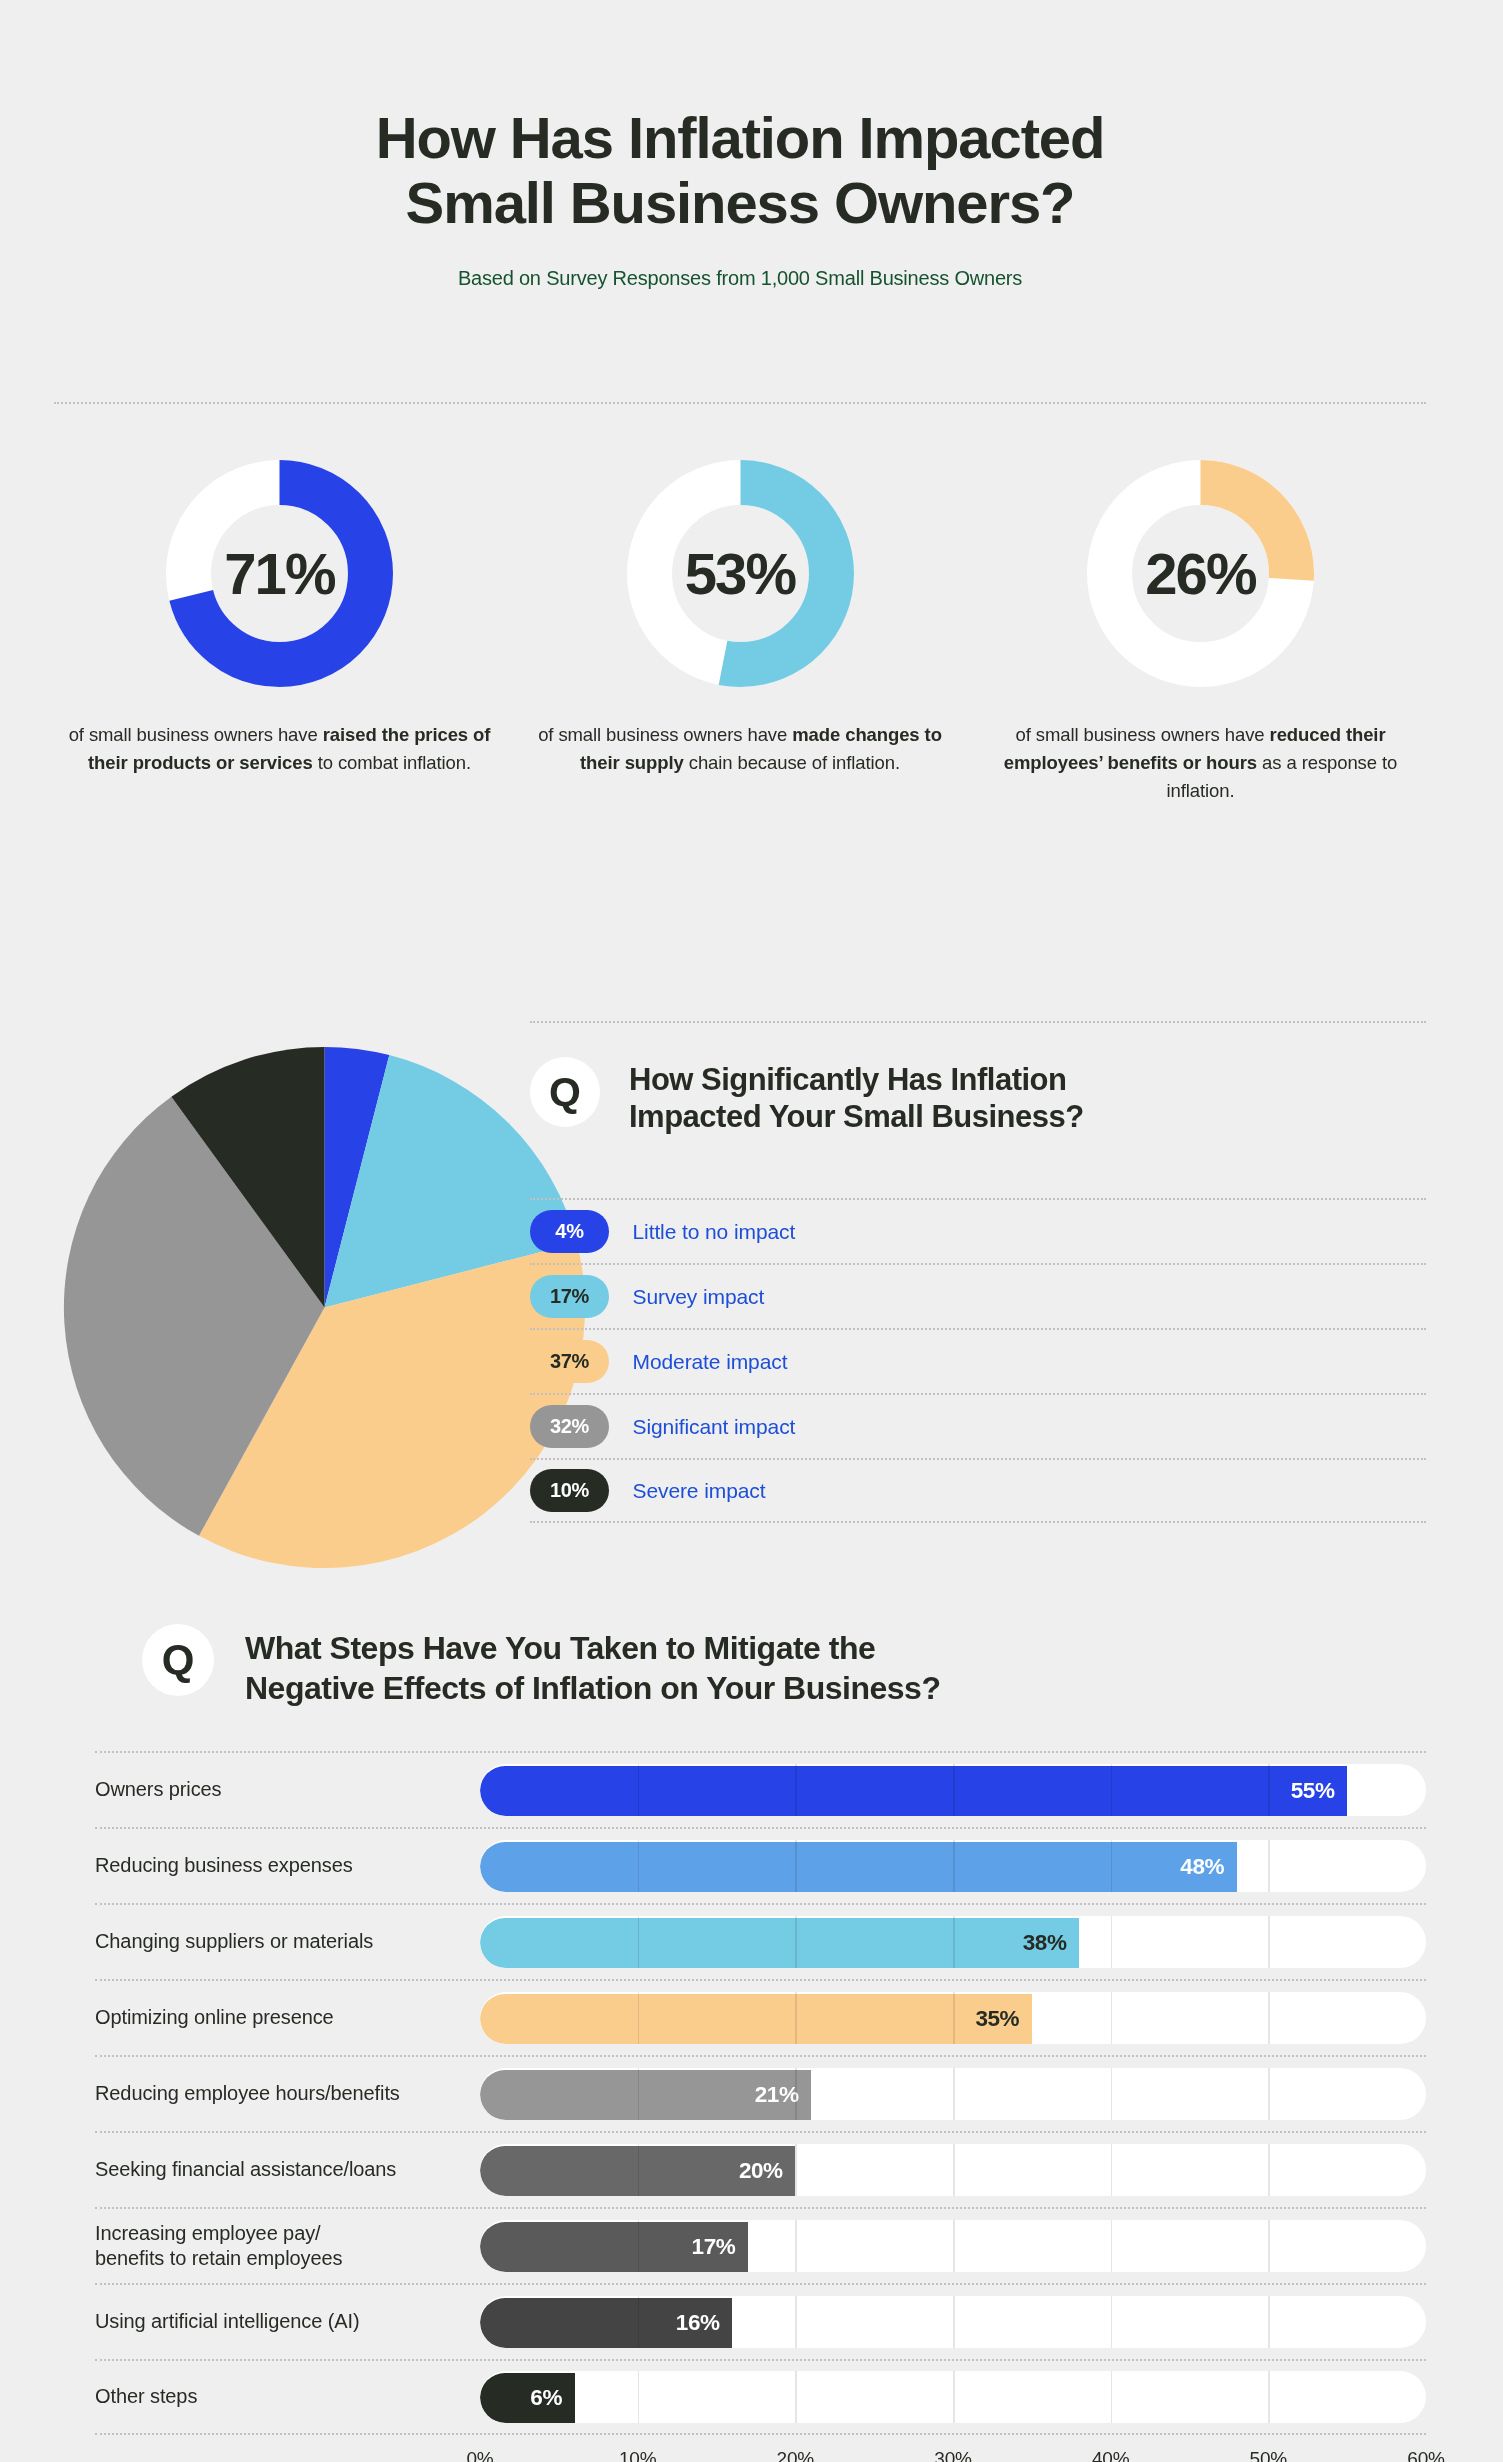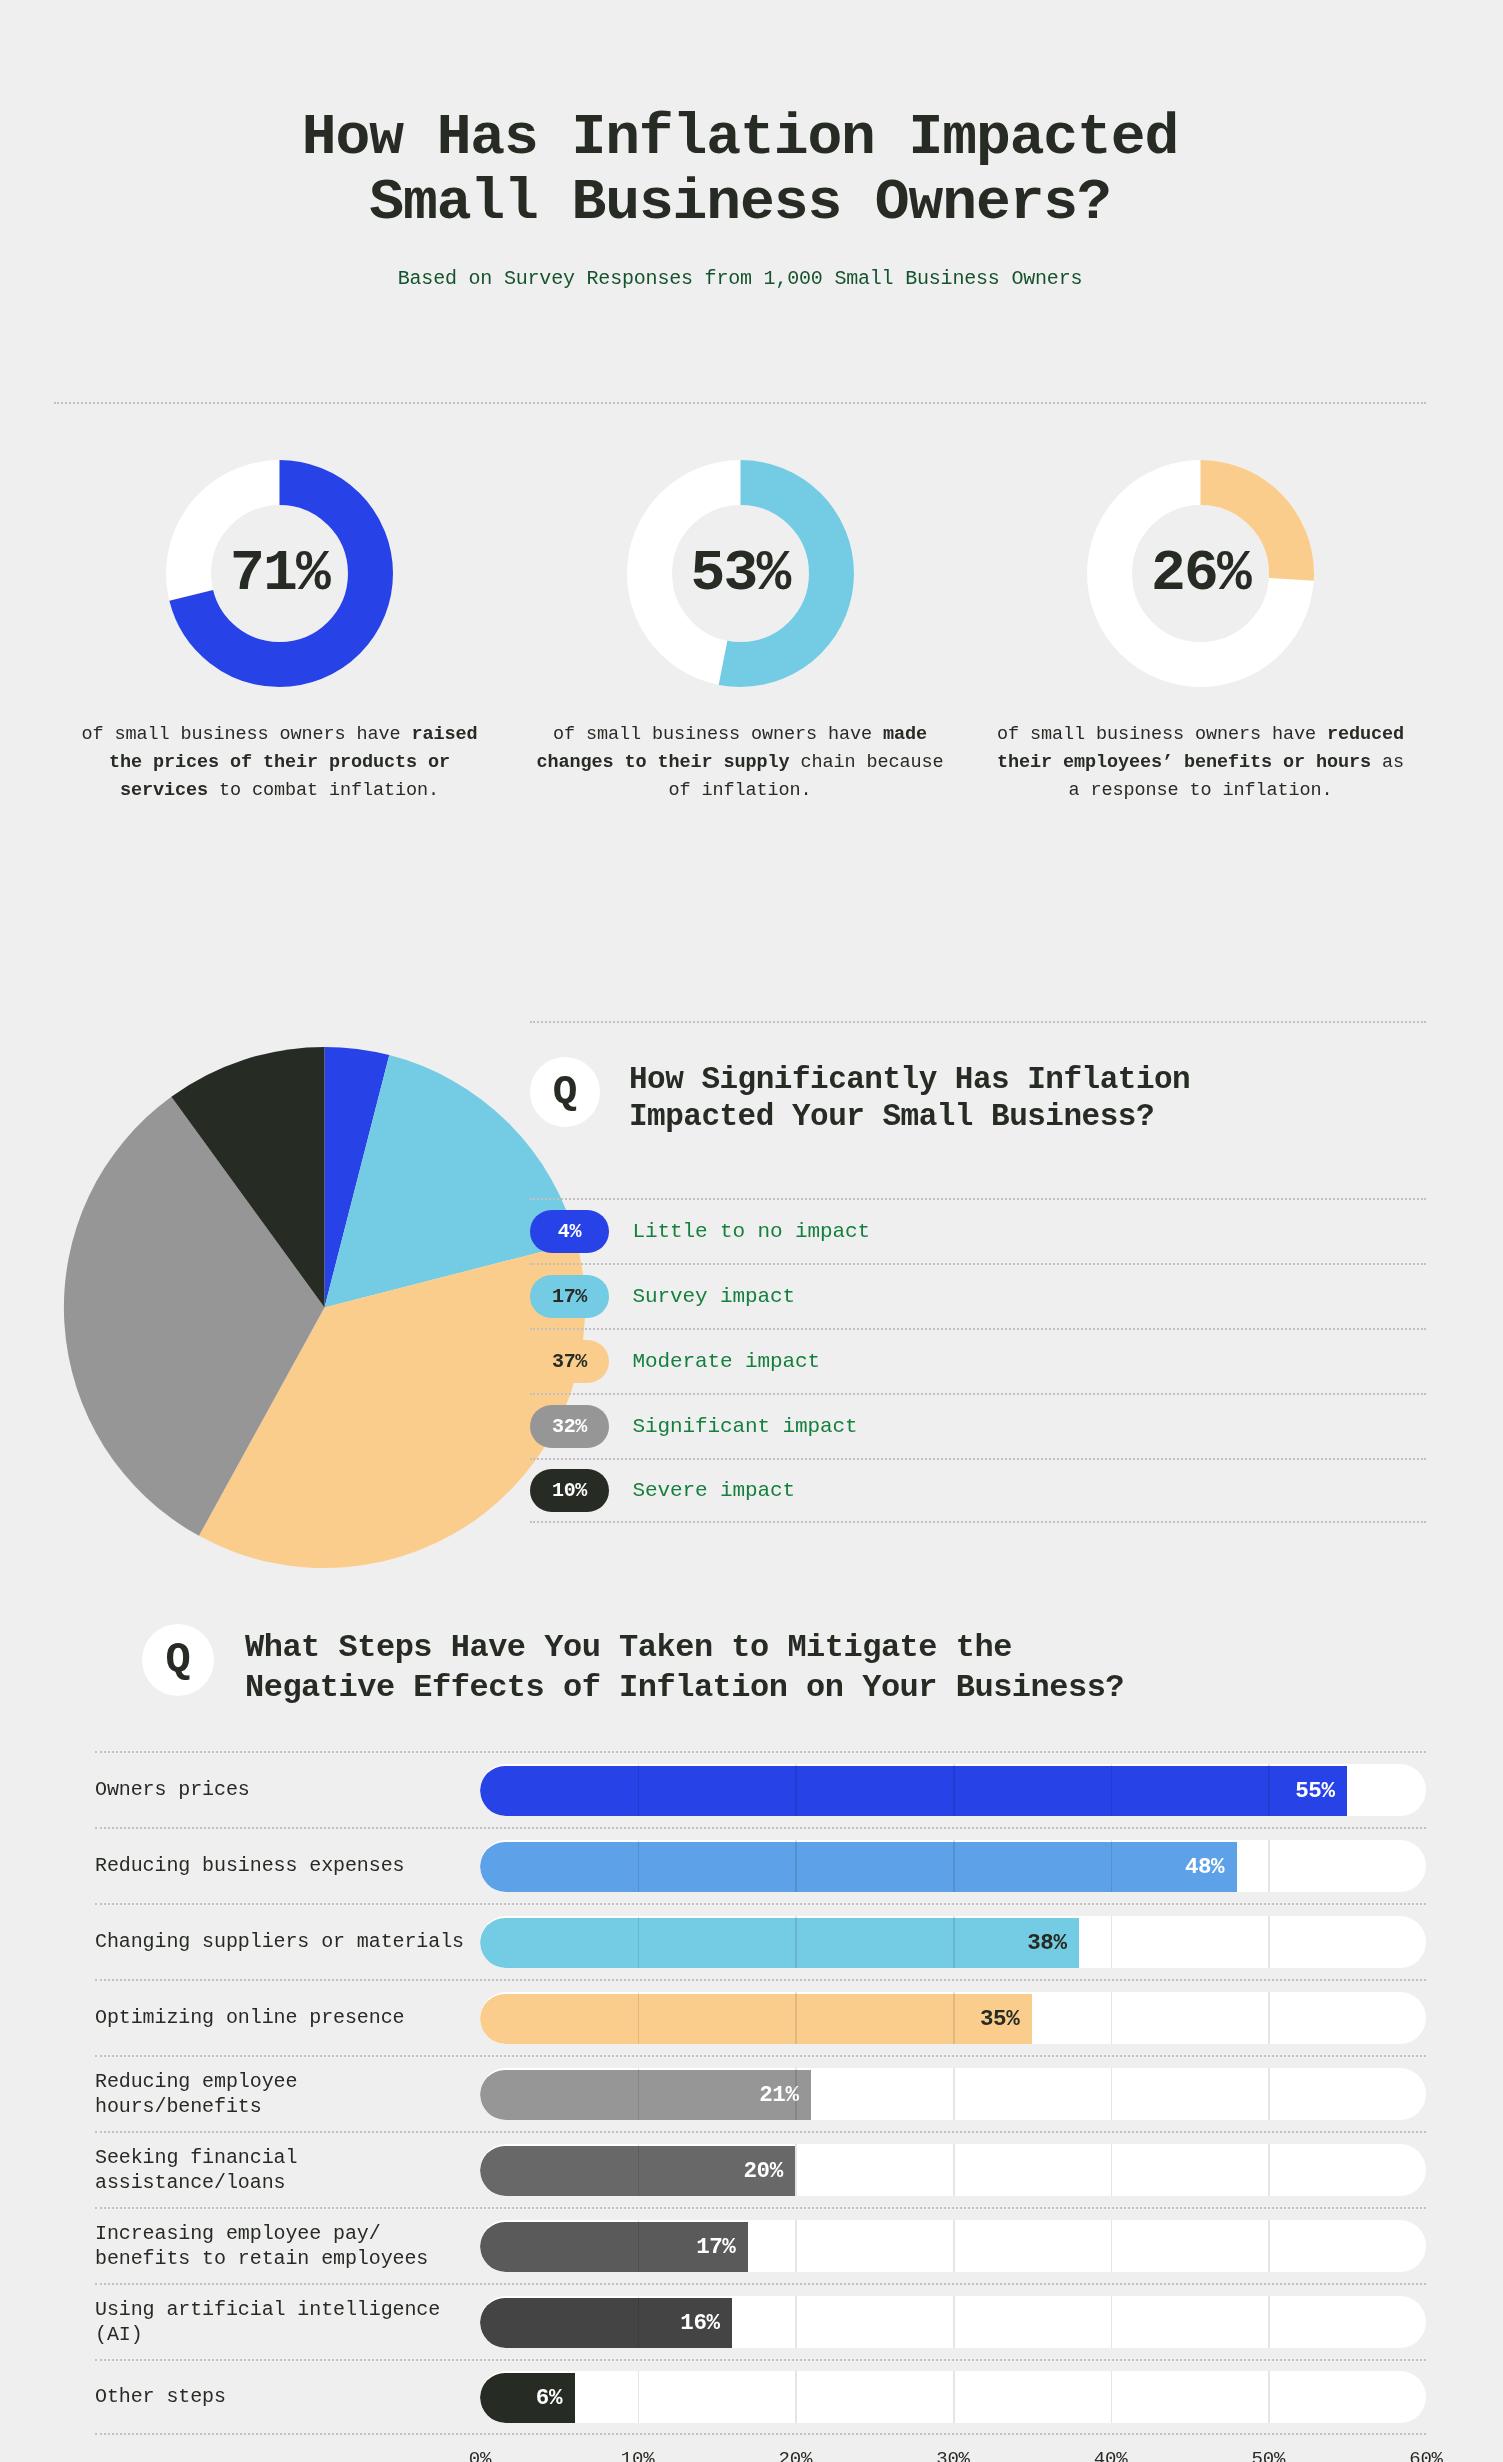--- a/index.html
+++ b/index.html
@@ -16,21 +16,20 @@
     font-family: "Liberation Sans", sans-serif;
     color: #262b24;
     overflow: hidden;
   }
 
   .page {
     width: 1480px;
     height: 2462px;
     position: relative;
     background: #f0efef;
-    font-family: Liberation Mono, monospace;
   }
 
   
   .header {
     padding: 106px 117px 0 117px;
     text-align: center;
   }
   .title {
     font-size: 58px;
     line-height: 1.12;
@@ -180,21 +179,21 @@
     display: flex;
     align-items: center;
     justify-content: center;
     font-size: 20px;
     font-weight: 700;
     letter-spacing: -0.3px;
   }
   .legend-label {
     font-size: 21px;
     letter-spacing: -0.1px;
-    color: #15803d;
+    color: #1d4ed8;
   }
 
   
   .bar-section {
     position: absolute;
     top: 1624px;
     left: 54px;
     right: 54px;
   }
   .bar-q {

